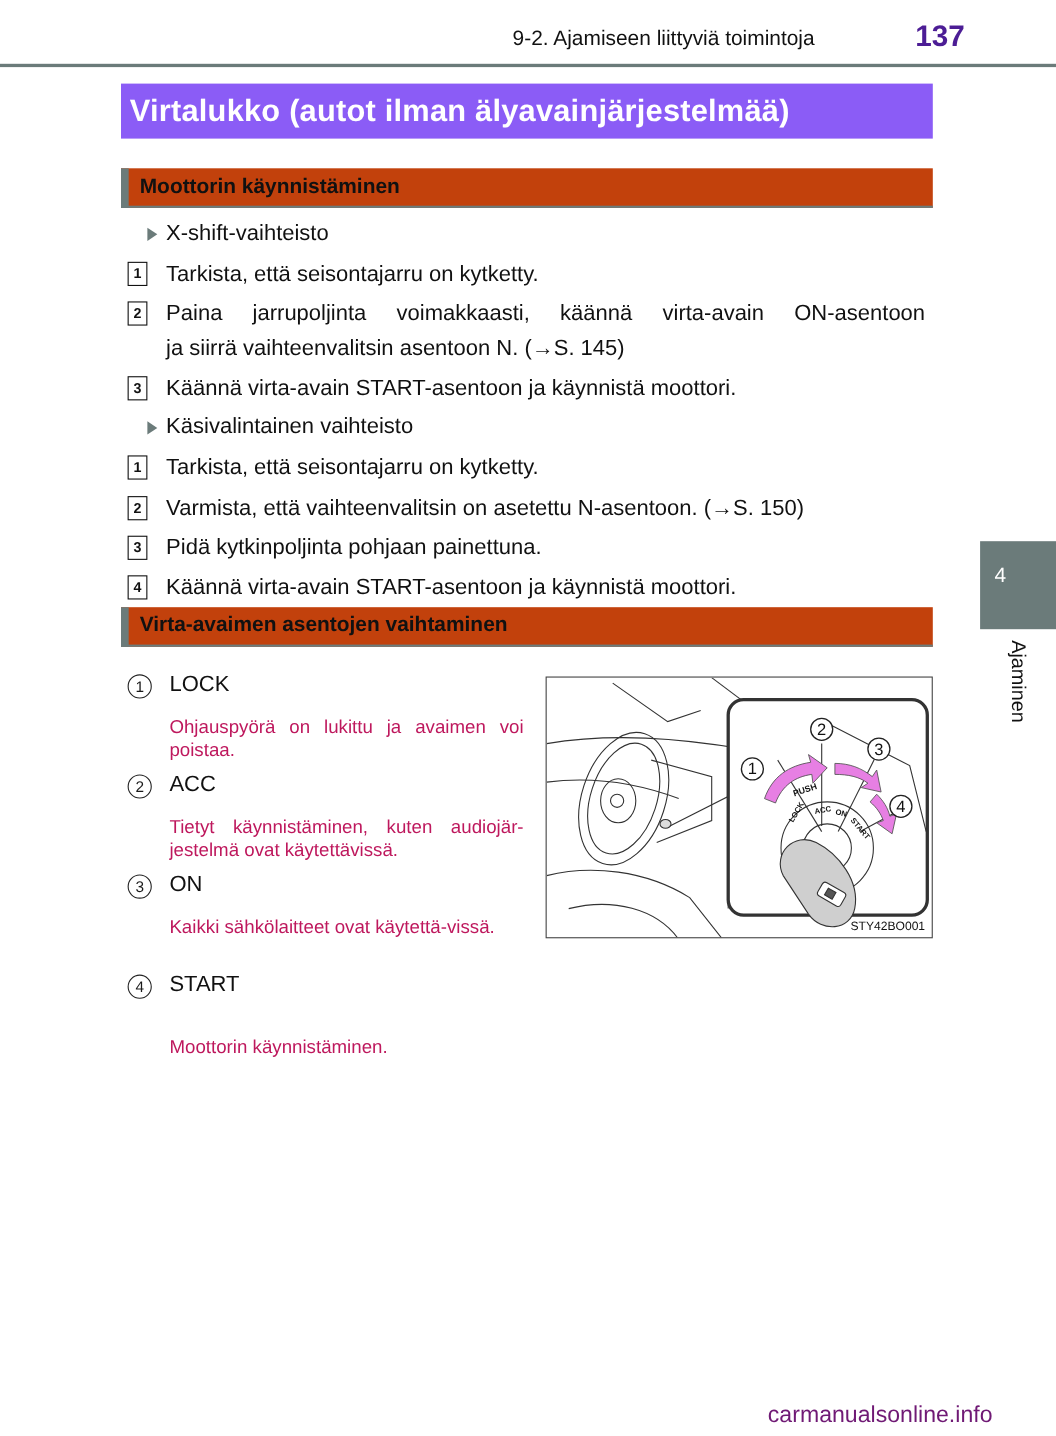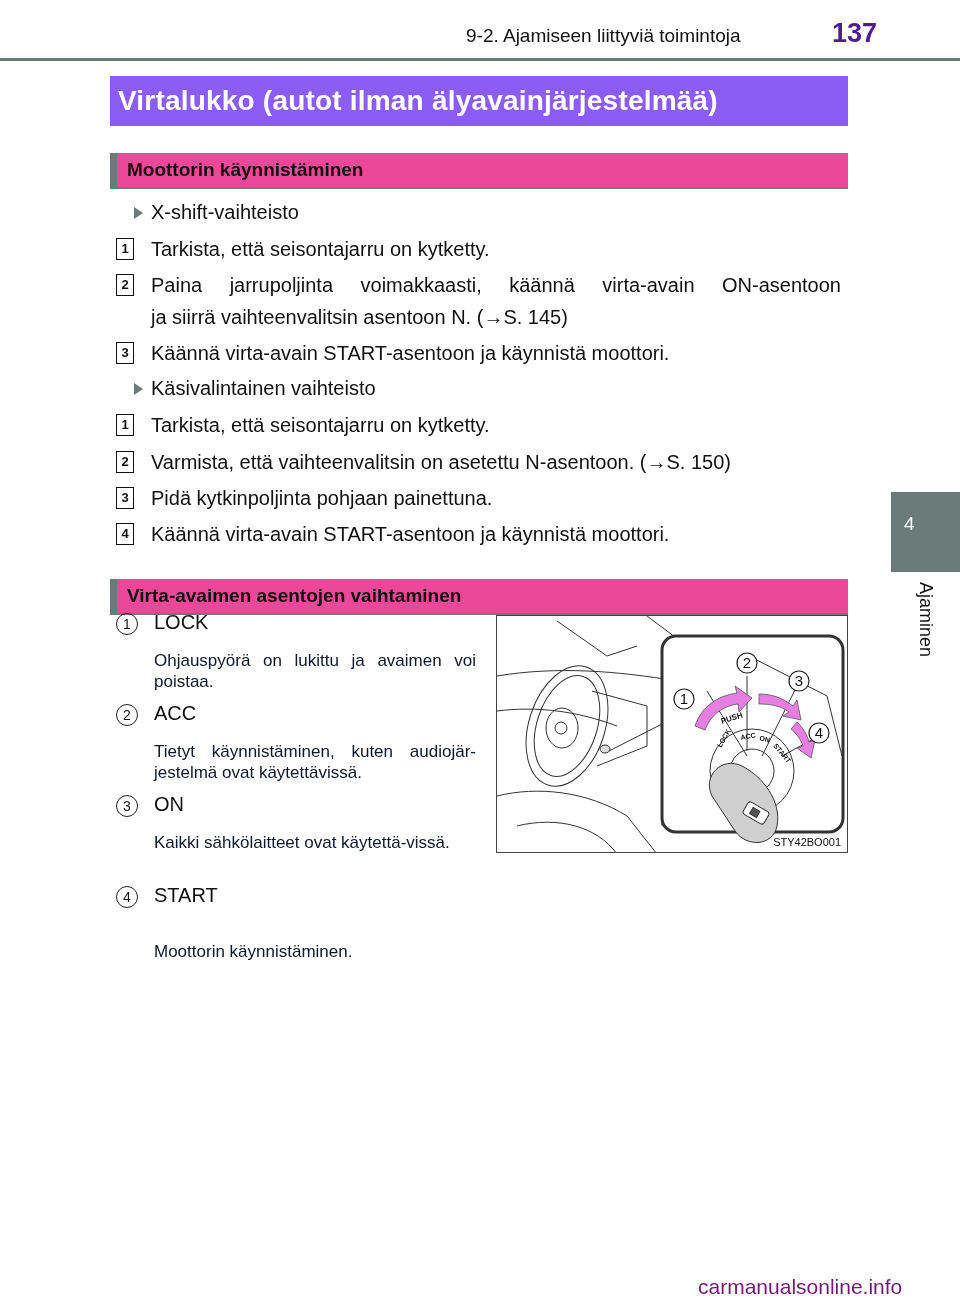--- a/index.html
+++ b/index.html
@@ -21,21 +21,21 @@
 
   .main-title {
     position:absolute; left:110px; top:76px; width:738px; height:50px;
     background:#8b5cf6; color:#fff; font-weight:bold; font-size:28px;
     line-height:50px; box-sizing:border-box; padding-left:8px; white-space:nowrap;
     letter-spacing:0.2px;
   }
 
   .sec-head {
     position:absolute; left:110px; width:738px; height:36px;
-    background:#ec4899; border-left:7px solid #6b7b7a; border-bottom:2px solid #6b7b7a;
+    background:#c2410c; border-left:7px solid #6b7b7a; border-bottom:2px solid #6b7b7a;
     box-sizing:border-box; padding-left:10px; line-height:34px;
     font-weight:bold; font-size:19px; color:#111;
   }
 
   .row { position:absolute; left:116px; width:730px; font-size:20px; line-height:33px; color:#111; }
   .row .txt { position:absolute; left:35px; width:690px; }
   .arrow {
     position:absolute; left:18px; top:11px; width:0; height:0;
     border-top:6px solid transparent; border-bottom:6px solid transparent;
     border-left:9px solid #6b7b7a;
@@ -46,21 +46,21 @@
     font-size:13px; font-weight:bold; line-height:19px; text-align:center; color:#111;
   }
   .just { text-align:justify; text-align-last:left; }
 
   .pos-item { position:absolute; left:116px; width:365px; }
   .circ {
     position:absolute; left:0; top:0; width:22px; height:22px; border:1.3px solid #222;
     border-radius:50%; box-sizing:border-box; font-size:14px; line-height:20px; text-align:center;
   }
   .pos-label { position:absolute; left:38px; top:-2px; font-size:20px; color:#111; }
-  .pos-desc { position:absolute; left:38px; width:322px; font-size:17px; line-height:21px; color:#0f172a; text-align:justify; }
+  .pos-desc { position:absolute; left:38px; width:322px; font-size:17px; line-height:21px; color:#be185d; text-align:justify; }
 
   .figure {
     position:absolute; left:496px; top:615px; width:352px; height:238px;
     border:1.2px solid #444; box-sizing:border-box; overflow:hidden; background:#fff;
   }
   .fig-code { position:absolute; right:6px; bottom:4px; font-size:11px; color:#111;margin-left:12px; }
 
   .watermark { position:absolute; left:698px; top:1275px; font-size:21px; color:#701a75; }
 </style>
 </head>
@@ -112,21 +112,21 @@
 </div>
 <div class="row" style="top:482px;">
   <span class="numbox">3</span>
   <span class="txt">Pidä kytkinpoljinta pohjaan painettuna.</span>
 </div>
 <div class="row" style="top:518px;">
   <span class="numbox">4</span>
   <span class="txt">Käännä virta-avain START-asentoon ja käynnistä moottori.</span>
 </div>
 
-<div class="sec-head" style="top:579px;">Virta-avaimen asentojen vaihtaminen</div>
+<div class="sec-head" style="top:552px;">Virta-avaimen asentojen vaihtaminen</div>
 
 <div class="pos-item" style="top:613px;">
   <span class="circ">1</span>
   <span class="pos-label">LOCK</span>
   <span class="pos-desc" style="top:37px;">Ohjauspyörä on lukittu ja avaimen voi poistaa.</span>
 </div>
 <div class="pos-item" style="top:704px;">
   <span class="circ">2</span>
   <span class="pos-label">ACC</span>
   <span class="pos-desc" style="top:37px;">Tietyt käynnistäminen, kuten audiojär-jestelmä ovat käytettävissä.</span>

